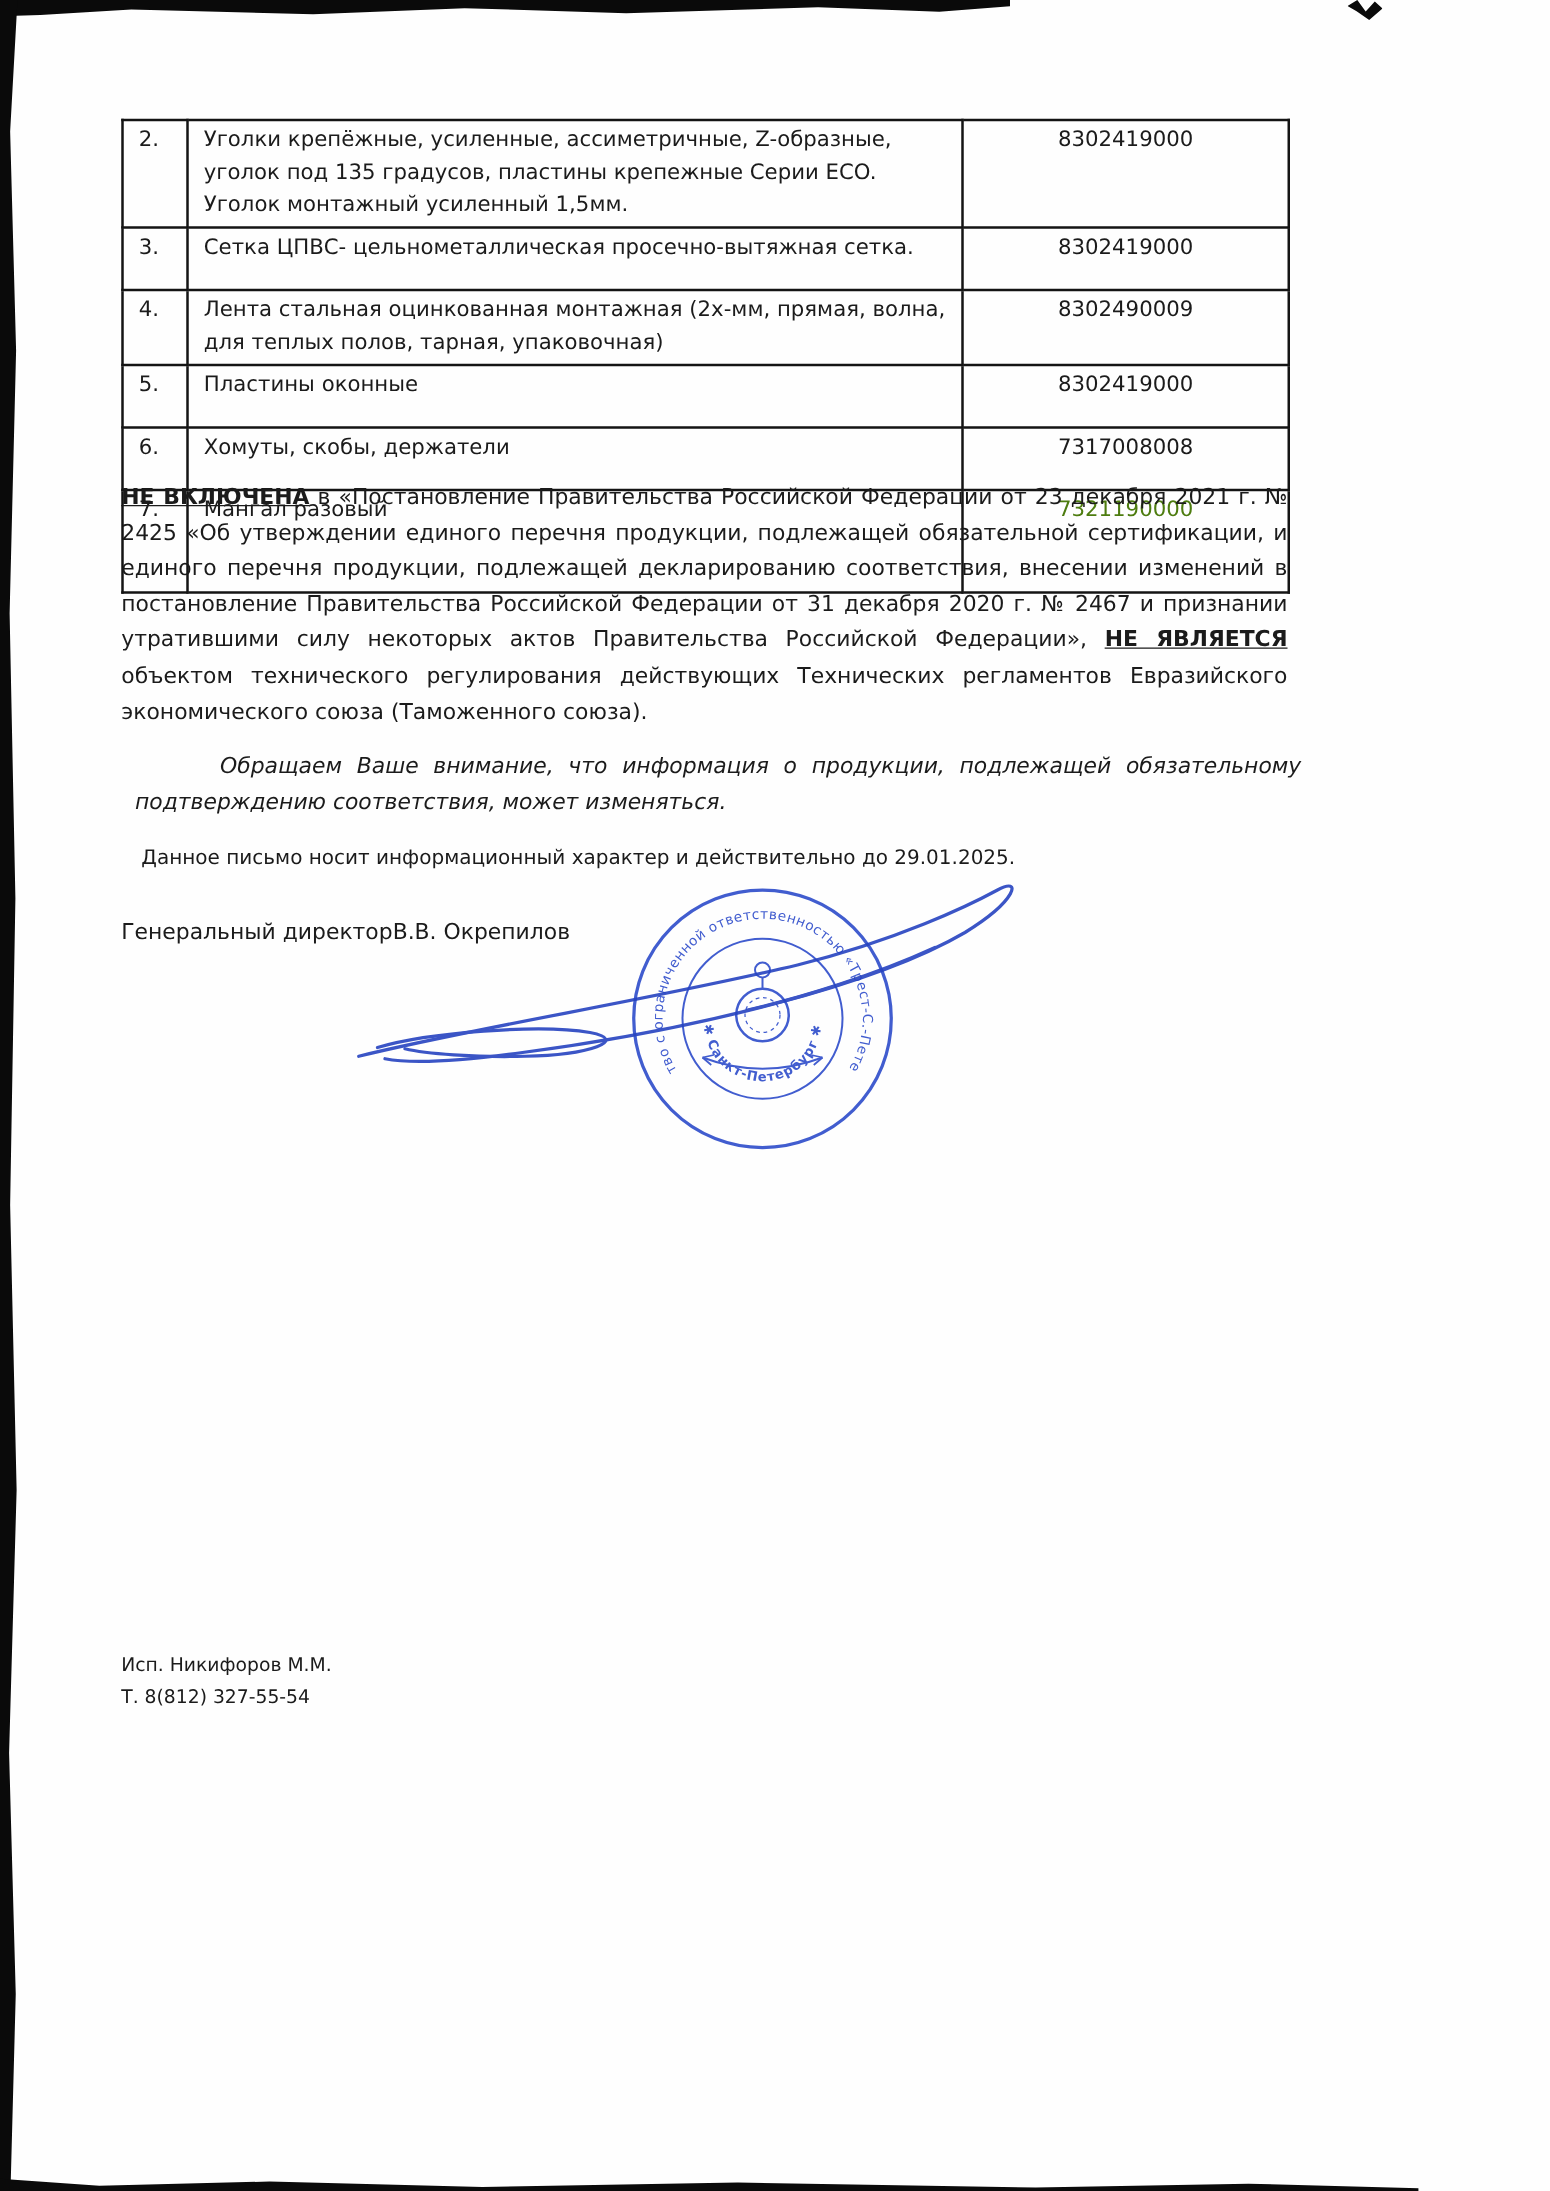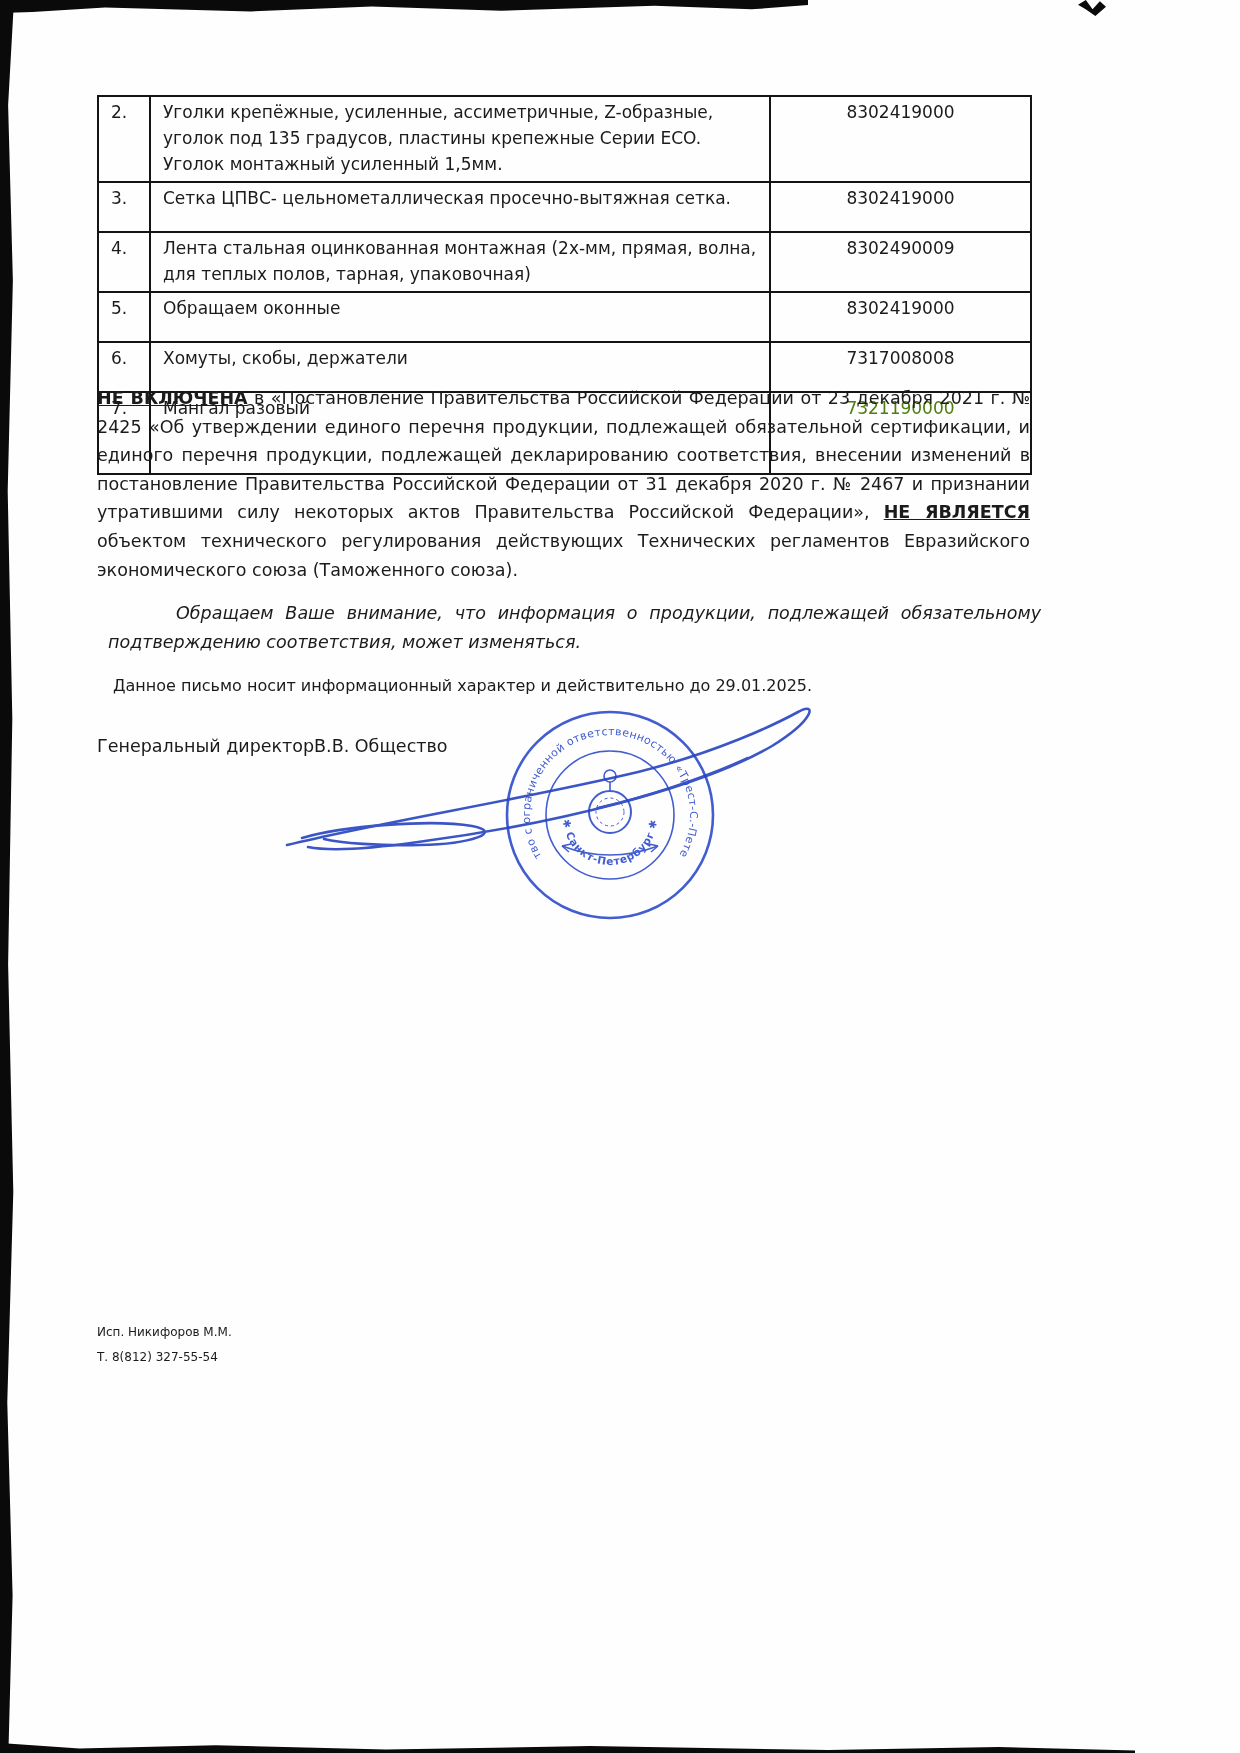--- a/index.html
+++ b/index.html
@@ -45,21 +45,21 @@
   .p-valid{position:absolute;top:660px;left:97px;width:933px;
     font-weight:normal;font-size:16px;margin:16px;}
   
   .sig-row{position:absolute;top:736px;left:97px;width:933px;
     display:flex;font-size:17.5px;}
   
   .overlay{position:absolute;left:0;top:0;pointer-events:none;}
   .stamp-text{font-family:"DejaVu Sans",sans-serif;font-size:11px;letter-spacing:.4px;fill:#2847c9;}
   .stamp-text-inner{font-family:"DejaVu Sans",sans-serif;font-size:10.5px;letter-spacing:.8px;fill:#2847c9;font-weight:bold;}
   
-  .footer{position:absolute;top:1320px;left:97px;font-size:12px;line-height:25px;}
+  .footer{position:absolute;top:1320px;left:97px;font-size:15px;line-height:25px;}
 </style>
 </head>
 <body>
 
 <div class="page">
 
   <div class="scan scan-top"></div>
   <div class="scan scan-left"></div>
   <div class="scan scan-bottom"></div>
   <div class="scan scan-tick"></div>
@@ -81,21 +81,21 @@
         <td class="desc-cell">Сетка ЦПВС- цельнометаллическая просечно-вытяжная сетка.</td>
         <td class="code-cell">8302419000</td>
       </tr>
       <tr>
         <td class="num-cell">4.</td>
         <td class="desc-cell">Лента стальная оцинкованная монтажная (2х-мм, прямая, волна, для теплых полов, тарная, упаковочная)</td>
         <td class="code-cell">8302490009</td>
       </tr>
       <tr>
         <td class="num-cell">5.</td>
-        <td class="desc-cell">Обращаем оконные</td>
+        <td class="desc-cell">Пластины оконные</td>
         <td class="code-cell">8302419000</td>
       </tr>
       <tr>
         <td class="num-cell">6.</td>
         <td class="desc-cell">Хомуты, скобы, держатели</td>
         <td class="code-cell">7317008008</td>
       </tr>
       <tr class="row-last">
         <td class="num-cell">7.</td>
         <td class="desc-cell">Мангал разовый</td>
@@ -105,21 +105,21 @@
   </table>
 
   <p class="p-reg"><span class="bu">НЕ ВКЛЮЧЕНА</span><span> в «Постановление Правительства Российской Федерации от 23 декабря 2021 г. № 2425 «Об утверждении единого перечня продукции, подлежащей обязательной сертификации, и единого перечня продукции, подлежащей декларированию соответствия, внесении изменений в постановление Правительства Российской Федерации от 31 декабря 2020 г. № 2467 и признании утратившими силу некоторых актов Правительства Российской Федерации», </span><span class="bu">НЕ ЯВЛЯЕТСЯ</span><span> объектом технического регулирования действующих Технических регламентов Евразийского экономического союза (Таможенного союза).</span></p>
 
   <p class="p-notice">Обращаем Ваше внимание, что информация о продукции, подлежащей обязательному подтверждению соответствия, может изменяться.</p>
 
   <p class="p-valid">Данное письмо носит информационный характер и действительно до 29.01.2025.</p>
 
   <div class="sig-row">
     <span>Генеральный директор</span>
-    <span>В.В. Общество</span>
+    <span>В.В. Окрепилов</span>
   </div>
 
   <svg class="overlay" width="1240" height="1753" viewBox="0 0 1240 1753">
     <defs>
       <path id="outerArc" d="M 540.7 855 A 80 80 0 1 1 679.3 855"></path>
       <path id="innerArc" d="M 563 818 A 47 47 0 0 0 657 818"></path>
     </defs>
     <g stroke="#2847c9" fill="none" opacity="0.88">
       <circle cx="610" cy="815" r="103" stroke-width="2.6"></circle>
       <circle cx="610" cy="815" r="64" stroke-width="1.6"></circle>

